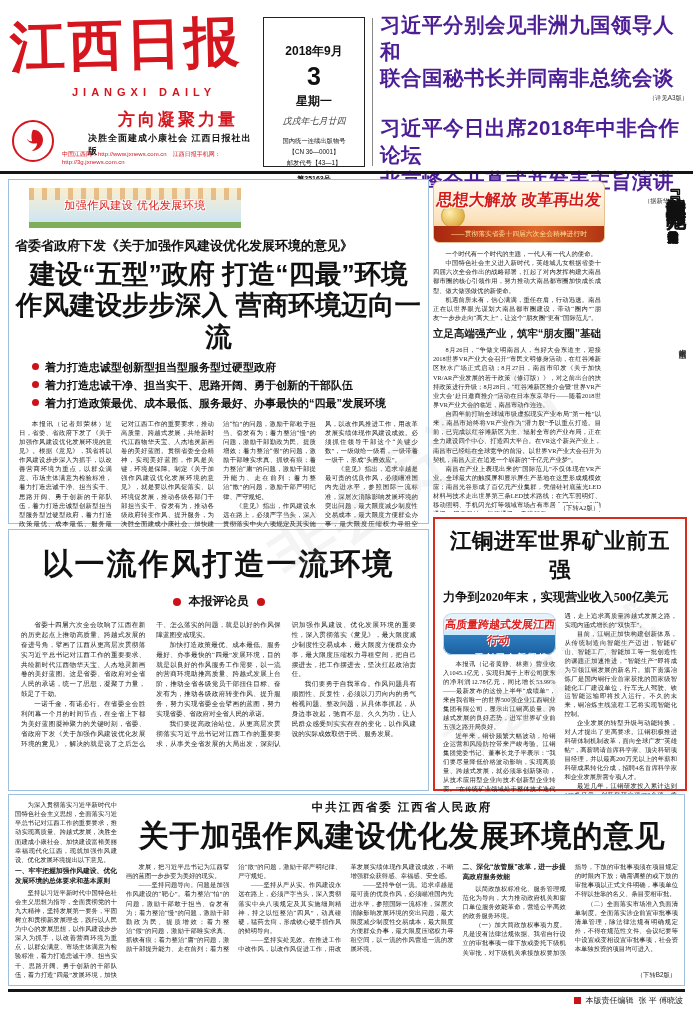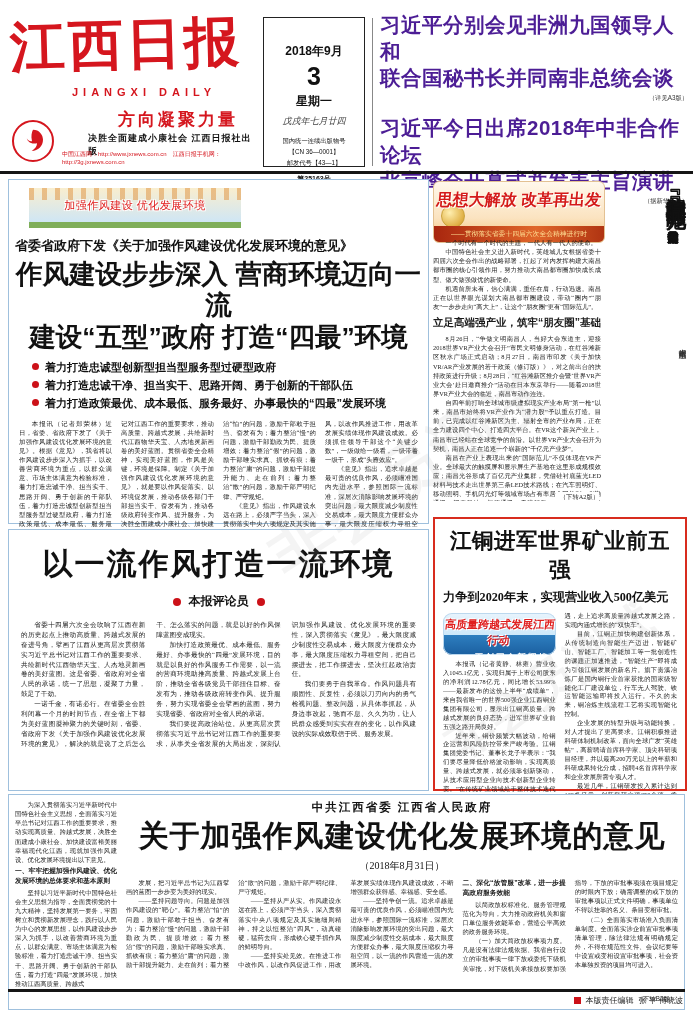--- a/index.html
+++ b/index.html
@@ -70,36 +70,36 @@
   .banner-reform{position:absolute;left:433px;top:181px;width:172px;height:62px;border:1px solid #e3c193;border-radius:6px;box-sizing:border-box;overflow:hidden;background:linear-gradient(180deg,#fff8ec 0%,#fbe3c0 60%,#f3c178 100%);}
   .br-title{position:relative;margin-top:8px;text-align:center;font-size:16px;font-weight:900;color:#d41a1a;transform:skewX(-5deg);text-shadow:1px 1px 0 #fff;}
   .br-ribbon{position:absolute;left:0;bottom:0;width:100%;height:16px;line-height:16px;text-align:center;font-size:6.8px;color:#ffdf94;background:linear-gradient(90deg,#a8260e,#e0662a 60%,#b03412);}
   .br-coin{position:absolute;left:7px;top:22px;width:24px;height:24px;border-radius:50%;background:radial-gradient(circle at 35% 35%,#ffefb0,#e0b045 70%,#b5832a);border:1px solid #caa23c;box-sizing:border-box;}
 
   
   .fc-vert{position:absolute;left:607px;top:181px;width:80px;height:332px;writing-mode:vertical-rl;display:flex;}
   .fc-headline{font-size:20.5px;font-weight:900;line-height:1.05;letter-spacing:1px;}
   .fc-sub{font-size:11px;font-weight:bold;margin:0 7px;padding-top:6px;}
   .fc-byline{font-size:7.5px;color:#333;padding-top:120px;}
-  .fc-text{position:absolute;left:433px;top:238px;width:168px;height:263px;overflow:hidden;font-size:6.3px;line-height:1.45;text-align:justify;font-family:"Liberation Serif",serif;color:#1c1c1c;}
+  .fc-text{position:absolute;left:433px;top:249px;width:168px;height:263px;overflow:hidden;font-size:6.3px;line-height:1.45;text-align:justify;font-family:"Liberation Serif",serif;color:#1c1c1c;}
   .fc-text .fc-intro p,.fc-text .fc-body p{text-indent:2em;}
   .fc-sechead{text-align:center;font-size:10.5px;font-weight:900;font-family:"Liberation Sans",sans-serif;margin:4px 0;text-indent:0;}
 
   
   .box-jt{position:absolute;left:433px;top:517px;width:254px;height:274px;border:2px solid #d82c1e;box-sizing:border-box;padding:7px 8px 4px;background:#fff;}
   .jt-headline{text-align:center;font-size:21.5px;font-weight:900;letter-spacing:0.5px;}
   .jt-deck{margin-top:5px;font-size:12.2px;font-weight:bold;font-family:"Liberation Serif",serif;}
   .jt-body{position:relative;margin-top:6px;height:206px;overflow:hidden;column-count:2;column-gap:9px;font-size:6.3px;line-height:1.42;text-align:justify;font-family:"Liberation Serif",serif;color:#1c1c1c;}
   .jt-body p{text-indent:2em;}
   .campaign{break-inside:avoid;width:100%;height:42px;border-radius:9px;margin:1px 0 5px;background:linear-gradient(180deg,#e8f4fd 0%,#cde8fa 52%,#2e7fc0 52%,#1b5fa0 100%);overflow:hidden;box-shadow:0 0 0 1px #bcd8ee inset;}
   .cp1{margin-top:4px;text-align:center;font-size:11px;font-weight:900;color:#e02020;transform:skewX(-6deg);text-shadow:1px 1px 0 #fff,-1px -1px 0 #fff;}
   .cp2{margin-top:3px;text-align:center;font-size:8.6px;font-weight:bold;color:#fff;letter-spacing:2px;}
 
   
-  .box-doc{left:8px;top:794px;width:677px;height:216px;padding:5px 6px;display:flex;gap:9px;}
+  .box-doc{left:8px;top:794px;width:677px;height:192px;padding:5px 6px;display:flex;gap:9px;}
   .doc-col1{width:102px;flex:0 0 102px;font-size:6.3px;line-height:1.45;text-align:justify;font-family:"Liberation Serif",serif;color:#1c1c1c;overflow:hidden;}
   .doc-col1 p{text-indent:2em;}
   .doc-col1 p.b,.doc-main p.b{font-family:"Liberation Sans",sans-serif;font-weight:900;text-indent:0;font-size:6.8px;margin:2px 0;}
   .doc-main{flex:1;position:relative;min-width:0;}
   .doc-kicker{text-align:center;font-size:11.5px;font-weight:bold;letter-spacing:2px;}
   .doc-headline{text-align:center;font-size:30px;font-weight:900;letter-spacing:1px;margin-top:1px;}
   .doc-date{text-align:center;font-size:10px;font-family:"Liberation Serif",serif;margin-top:2px;}
   .doc-body{margin-top:5px;height:100px;overflow:hidden;column-count:5;column-gap:9px;font-size:6.3px;line-height:1.45;text-align:justify;font-family:"Liberation Serif",serif;color:#1c1c1c;}
   .doc-body p{text-indent:2em;}
 
@@ -156,22 +156,22 @@
   </div>
 
   <div class="header-rule"></div>
 
   <div class="bluebox box-lead">
     <div class="lead-banner">
       <span class="lead-banner-text">加强作风建设 优化发展环境</span>
     </div>
     <div class="lead-kicker">省委省政府下发《关于加强作风建设优化发展环境的意见》</div>
     <div class="lead-headline">
+      <div>建设“五型”政府 打造“四最”环境</div>
       <div>作风建设步步深入 营商环境迈向一流</div>
-      <div>建设“五型”政府 打造“四最”环境</div>
     </div>
     <div class="lead-bullets">
         <p>着力打造忠诚型创新型担当型服务型过硬型政府</p>
         <p>着力打造忠诚干净、担当实干、思路开阔、勇于创新的干部队伍</p>
         <p>着力打造政策最优、成本最低、服务最好、办事最快的“四最”发展环境</p>
       </div>
     <div class="lead-body">
       <div style="display:contents"><p>本报讯（记者郑荣林）近日，省委、省政府下发了《关于加强作风建设优化发展环境的意见》。根据《意见》，我省将以作风建设步步深入为抓手，以改善营商环境为重点，以群众满意、市场主体满意为检验标准，着力打造忠诚干净、担当实干、思路开阔、勇于创新的干部队伍，着力打造忠诚型创新型担当型服务型过硬型政府，着力打造政策最优、成本最低、服务最好、办事最快的“四最”发展环境。</p><p>省委十四届六次全会擘画了从更高层次贯彻落实习近平总书记对江西工作的重要要求，推动高质量、跨越式发展，共绘新时代江西物华天宝、人杰地灵新画卷的美好蓝图。贯彻省委全会精神，实现美好蓝图，作风是关键，环境是保障。制定《关于加强作风建设优化发展环境的意见》，就是要以作风促落实、以环境促发展，推动各级各部门干部担当实干、奋发有为，推动各级政府转变作风、提升服务，为决胜全面建成小康社会、加快建设富裕美丽幸福现代化江西提供坚强保证。</p><p>《意见》指出，问题是加强作风建设的“靶心”。要着力整治“怕”的问题，激励干部敢于担当、奋发有为；着力整治“慢”的问题，激励干部勤政为民、提质增效；着力整治“假”的问题，激励干部唯实求真、抓铁有痕；着力整治“庸”的问题，激励干部提升能力、走在前列；着力整治“散”的问题，激励干部严明纪律、严守规矩。</p><p>《意见》指出，作风建设永远在路上，必须严字当头，深入贯彻落实中央八项规定及其实施细则精神，持之以恒整治“四风”，动真碰硬，猛药去疴，形成铁心硬手抓作风的鲜明导向。必须实处见效，在推进工作中改作风，以改作风推进工作，用改革发展实绩体现作风建设成效。必须抓住领导干部这个“关键少数”，一级做给一级看，一级带着一级干，形成“头雁效应”。</p><p>《意见》指出，追求卓越是最可贵的优良作风，必须瞄准国内先进水平，参照国际一流标准，深层次消除影响发展环境的突出问题，最大限度减少制度性交易成本，最大限度方便群众办事，最大限度压缩权力寻租空间，以一流的作风营造一流的发展环境。</p><p>《意见》就深化“放管服”改革、进一步提高政府服务效能，营造公平竞争环境、进一步激活市场机制高效运行，优化法治环境、进一步营造亲商安商环境等三个方面对打造一流营商环境作出部署。《意见》明确提出，凡是没有法律法规依据、我省自行设立的审批事项一律取消；对涉审批的中介事项，大幅度减少审批前置条件，并依法规范实施；大幅度降低或取消社会资本进入各个行业的准入门槛，对法律法规没有明文规定的行业均可进入。</p></div>
       <span class="jumpnote">（下转A2版）</span>
     </div>
@@ -235,21 +235,20 @@
 
   <div class="bluebox box-doc">
     <div class="doc-col1">
         <p>为深入贯彻落实习近平新时代中国特色社会主义思想，全面落实习近平总书记对江西工作的重要要求，推动实现高质量、跨越式发展，决胜全面建成小康社会、加快建设富裕美丽幸福现代化江西，现就加强作风建设、优化发展环境提出以下意见。</p>
         <p class="b">一、牢牢把握加强作风建设、优化发展环境的总体要求和基本原则</p>
         <p>坚持以习近平新时代中国特色社会主义思想为指导，全面贯彻党的十九大精神，坚持发展第一要务，牢固树立和贯彻新发展理念，践行以人民为中心的发展思想，以作风建设步步深入为抓手，以改善营商环境为重点，以群众满意、市场主体满意为检验标准，着力打造忠诚干净、担当实干、思路开阔、勇于创新的干部队伍，着力打造“四最”发展环境，加快推动江西高质量、跨越式</p>
       </div>
     <div class="doc-main">
       <div class="doc-kicker">中共江西省委 江西省人民政府</div>
       <div class="doc-headline">关于加强作风建设优化发展环境的意见</div>
-      <div class="doc-date">（2018年8月31日）</div>
       <div class="doc-body">
           <p>发展，把习近平总书记为江西擘画的蓝图一步步变为美好的现实。</p>
           <p>——坚持问题导向。问题是加强作风建设的“靶心”。着力整治“怕”的问题，激励干部敢于担当、奋发有为；着力整治“慢”的问题，激励干部勤政为民、提质增效；着力整治“假”的问题，激励干部唯实求真、抓铁有痕；着力整治“庸”的问题，激励干部提升能力、走在前列；着力整治“散”的问题，激励干部严明纪律、严守规矩。</p>
           <p>——坚持从严从实。作风建设永远在路上，必须严字当头，深入贯彻落实中央八项规定及其实施细则精神，持之以恒整治“四风”，动真碰硬，猛药去疴，形成铁心硬手抓作风的鲜明导向。</p>
           <p>——坚持实处见效。在推进工作中改作风，以改作风促进工作，用改革发展实绩体现作风建设成效，不断增强群众获得感、幸福感、安全感。</p>
           <p>——坚持争创一流。追求卓越是最可贵的优良作风，必须瞄准国内先进水平，参照国际一流标准，深层次消除影响发展环境的突出问题，最大限度减少制度性交易成本，最大限度方便群众办事，最大限度压缩权力寻租空间，以一流的作风营造一流的发展环境。</p>
           <p class="b">二、深化“放管服”改革，进一步提高政府服务效能</p>
           <p>以简政放权标准化、服务管理规范化为导向，大力推动政府机关和窗口单位服务效能革命，营造公平高效的政务服务环境。</p>
           <p>（一）加大简政放权事项力度。凡是没有法律法规依据、我省自行设立的审批事项一律下放或委托下级机关审批，对下级机关承接放权要加强指导，下放的审批事项须在项目规定的时限内下放；确需调整的或下放的审批事项以正式文件明确，事项单位不得以挂靠的名义、条目变相审批。</p>
           <p>（二）全面落实市场准入负面清单制度。全面落实涉企前置审批事项清单管理，除法律法规有明确规定外，不得在规范性文件、会议纪要等中设置或变相设置审批事项，社会资本单独投资的项目均可进入。</p>

